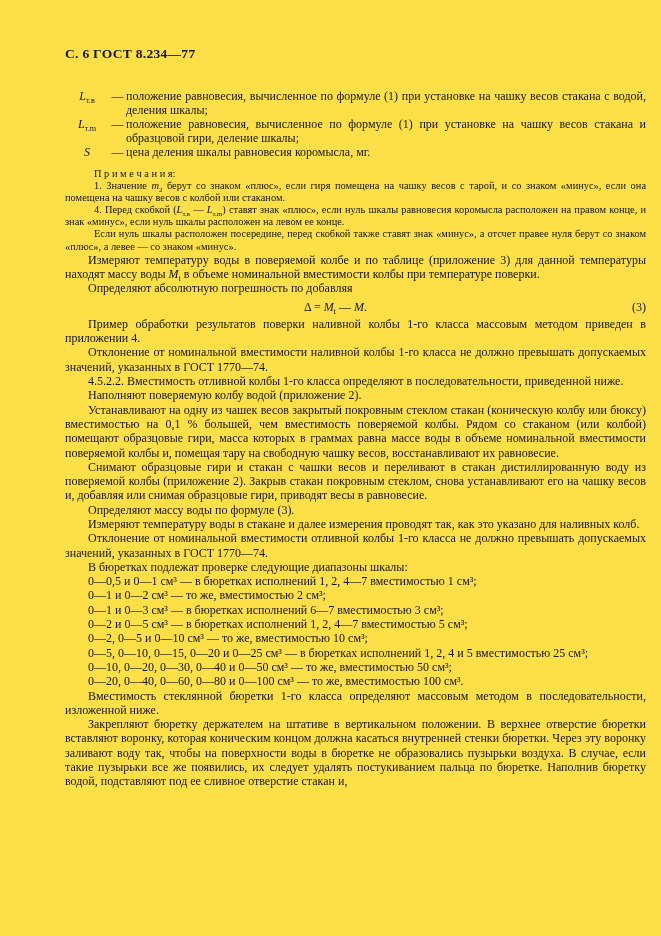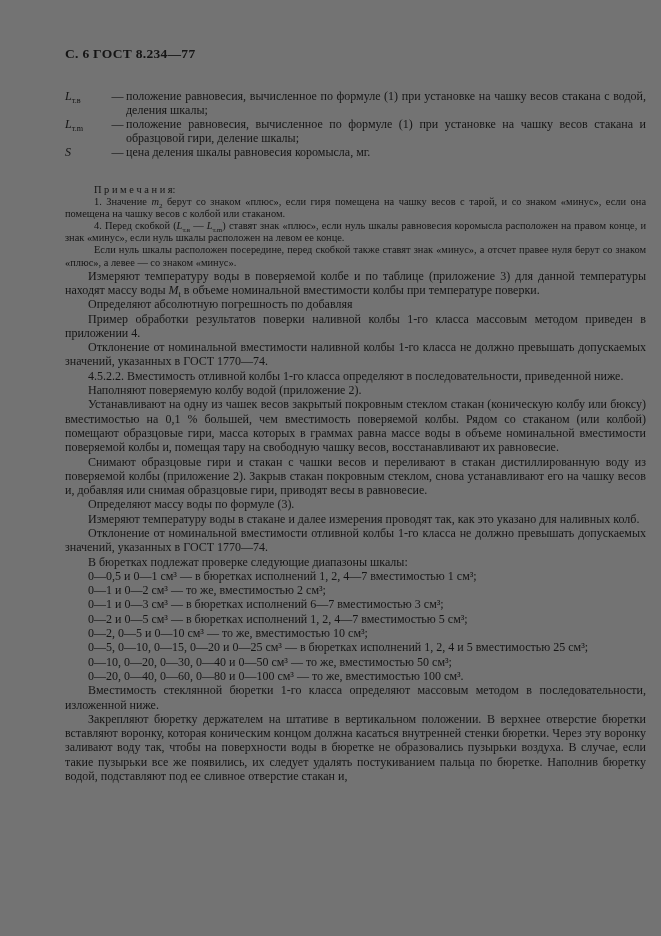--- a/index.html
+++ b/index.html
@@ -1,36 +1,36 @@
 <!DOCTYPE html>
 <html lang="ru"><head>
 <meta charset="utf-8">
 <style>
   html,body { margin:0; padding:0; background:#ffffff; }
   .page {
     position:relative;
     width:661px; height:936px;
-    background:#737373;
+    background:#fde047;
     font-family:"Liberation Serif", serif;
     color:#141414;
     overflow:hidden;
   }
   .content {
     position:absolute; left:65px; top:46px; width:581px;
   }
   .hdr {
     font-size:13.5px; font-weight:bold; letter-spacing:0.3px;
     margin:0 0 27px 0;
   }
   .defs { font-size:12px; line-height:14px; }
   .def { display:flex; }
-  .def-sym { width:44px; text-align:left; white-space:nowrap;font-family:Liberation Serif, serif; }
+  .def-sym { width:44px; text-align:center; white-space:nowrap;font-family:Liberation Serif, serif; }
   .def-dash { width:17px; text-align:center; }
   .def-text { flex:1; text-align:justify; }
-  .notes { font-size:10.4px; line-height:12.1px; margin-top:25px; }
+  .notes { font-size:10.4px; line-height:12.1px; margin-top:9px; }
   .note-h { text-indent:29px; }
   .notes p { margin:0; text-indent:29px; text-align:justify; }
   .main { font-size:12px; line-height:14.3px; margin-top:0; }
   .main p { margin:0; text-indent:23px; text-align:justify; }
   .main .line { text-indent:23px; white-space:nowrap; }
   .formula-row { display:flex; align-items:baseline; padding:4px 0 3px 0; }
   .formula { flex:1; text-align:center; }
   .formula-num { width:40px; text-align:right; }
   .it { font-style:italic; }
   sub { font-size:68%; line-height:0; }
@@ -65,20 +65,24 @@
       <div class="note-h">П р и м е ч а н и я:</div>
       <p><span>1. Значение </span><span class="it">m</span><sub>2</sub><span> берут со знаком «плюс», если гиря помещена на чашку весов с тарой, и со знаком «минус», если она помещена на чашку весов с колбой или стаканом.</span></p>
       <p><span>4. Перед скобкой (</span><span class="it">L</span><sub>т.в</sub><span> — </span><span class="it">L</span><sub>т.m</sub><span>) ставят знак «плюс», если нуль шкалы равновесия коромысла расположен на правом конце, и знак «минус», если нуль шкалы расположен на левом ее конце.</span></p>
       <p><span>Если нуль шкалы расположен посередине, перед скобкой также ставят знак «минус», а отсчет правее нуля берут со знаком «плюс», а левее — со знаком «минус».</span></p>
     </div>
 
     <div class="main">
       <p><span>Измеряют температуру воды в поверяемой колбе и по таблице (приложение 3) для данной температуры находят массу воды </span><span class="it">M</span><sub>t</sub><span> в объеме номинальной вместимости колбы при температуре поверки.</span></p>
       <p>Определяют абсолютную погрешность по добавляя</p>
 
+      <div class="formula-row">
+        <span class="formula"><span>Δ = </span><span class="it">M</span><sub>t</sub><span> — </span><span class="it">M</span><span>.</span></span>
+        <span class="formula-num">(3)</span>
+      </div>
 
       <p>Пример обработки результатов поверки наливной колбы 1-го класса массовым методом приведен в приложении 4.</p>
       <p>Отклонение от номинальной вместимости наливной колбы 1-го класса не должно превышать допускаемых значений, указанных в ГОСТ 1770—74.</p>
       <p>4.5.2.2. Вместимость отливной колбы 1-го класса определяют в последовательности, приведенной ниже.</p>
       <p>Наполняют поверяемую колбу водой (приложение 2).</p>
       <p>Устанавливают на одну из чашек весов закрытый покровным стеклом стакан (коническую колбу или бюксу) вместимостью на 0,1 % большей, чем вместимость поверяемой колбы. Рядом со стаканом (или колбой) помещают образцовые гири, масса которых в граммах равна массе воды в объеме номинальной вместимости поверяемой колбы и, помещая тару на свободную чашку весов, восстанавливают их равновесие.</p>
       <p>Снимают образцовые гири и стакан с чашки весов и переливают в стакан дистиллированную воду из поверяемой колбы (приложение 2). Закрыв стакан покровным стеклом, снова устанавливают его на чашку весов и, добавляя или снимая образцовые гири, приводят весы в равновесие.</p>
       <p>Определяют массу воды по формуле (3).</p>
       <p>Измеряют температуру воды в стакане и далее измерения проводят так, как это указано для наливных колб.</p>
       <p>Отклонение от номинальной вместимости отливной колбы 1-го класса не должно превышать допускаемых значений, указанных в ГОСТ 1770—74.</p>

